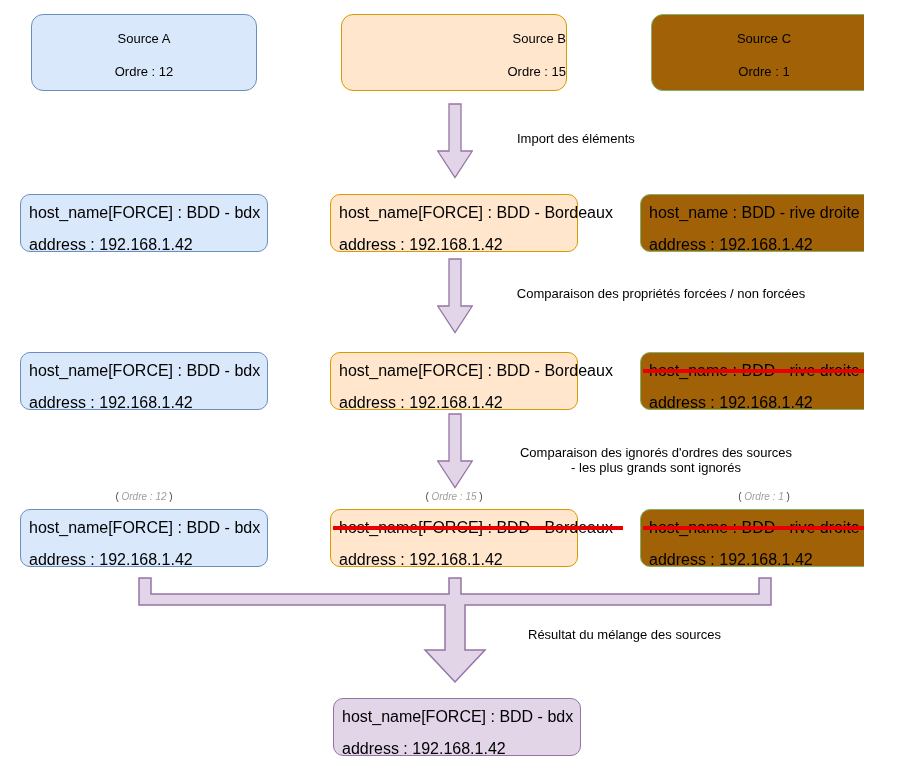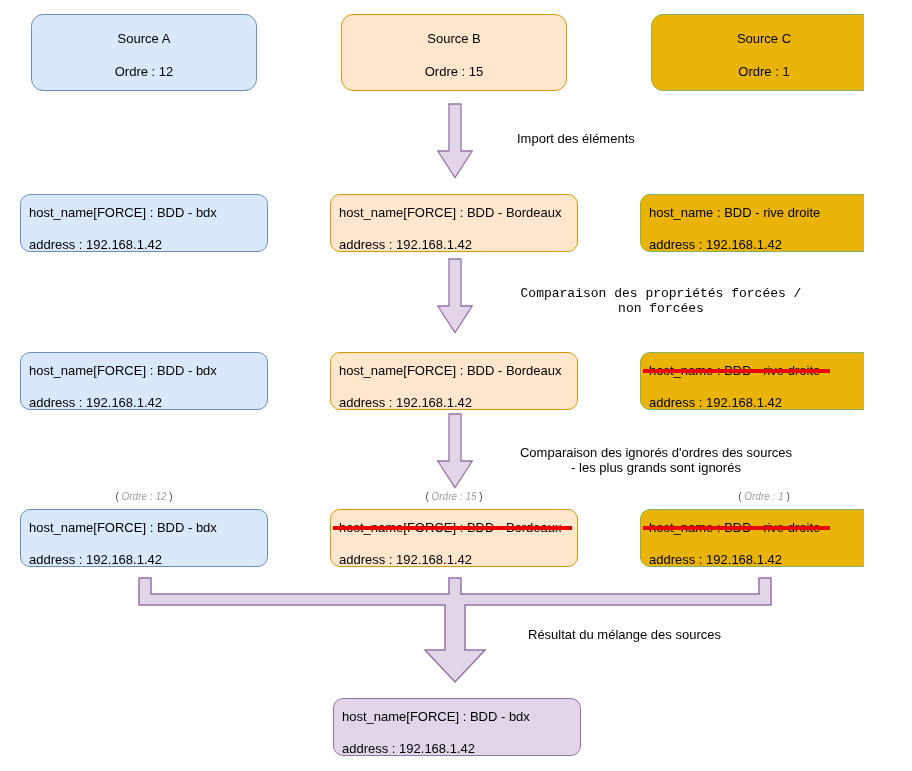--- a/index.html
+++ b/index.html
@@ -14,25 +14,25 @@
     width:226px;height:77px;border-radius:12px;border:1px solid;
     display:flex;flex-direction:column;align-items:center;
     padding-top:15px;box-sizing:border-box;gap:16px;
     font-size:13px;line-height:17px;
   }
   
   .prop-box{
     width:248px;height:58px;border-radius:10px;border:1px solid;
     display:flex;flex-direction:column;align-items:flex-start;
     padding:10px 0 0 8px;box-sizing:border-box;gap:16px;
-    font-size:13px;line-height:16px;
+    font-size:16px;line-height:16px;
   }
   .blue  {background:#dae8fc;border-color:#6c8ebf;}
   .orange{background:#ffe6cc;border-color:#d79b00;}
-  .green {background:#eab308;border-color:#82b366;}
+  .green {background:#a16207;border-color:#82b366;}
   .purple{background:#e1d5e7;border-color:#9673a6;}
 
   .prop-text{display:inline-block;position:relative;white-space:nowrap;}
   .struck::after{
     content:"";position:absolute;left:-6px;right:-10px;
     top:calc(50% - 2px);height:4px;background:#e80000;
   }
 
   
   .arrow-label{font-size:13px;line-height:15px;white-space:nowrap;margin-left:44px;}
@@ -47,21 +47,21 @@
 </style>
 </head>
 <body>
 
 <div id="canvas">
 
   <div class="abs src-box blue" style="left:31px;top:14px;">
     <span>Source A</span>
     <span>Ordre : 12</span>
   </div>
-  <div class="abs src-box orange" style="left:341px;top:14px;">
+  <div class="abs src-box orange" style="left:341px;top:14px;align-items:flex-end;">
     <span>Source B</span>
     <span>Ordre : 15</span>
   </div>
   <div class="abs src-box green" style="left:651px;top:14px;">
     <span>Source C</span>
     <span>Ordre : 1</span>
   </div>
 
   <svg class="abs" style="left:437px;top:103px;" width="36" height="76" viewBox="0 0 36 76">
     <path d="M12,1 L24,1 L24,48 L35.3,48 L18,74.5 L0.7,48 L12,48 Z" fill="#e1d5e7" stroke="#9673a6" stroke-width="1.3"></path>
@@ -77,21 +77,21 @@
     <span class="prop-text">address : 192.168.1.42</span>
   </div>
   <div class="abs prop-box green" style="left:640px;top:194px;">
     <span class="prop-text">host_name : BDD - rive droite</span>
     <span class="prop-text">address : 192.168.1.42</span>
   </div>
 
   <svg class="abs" style="left:437px;top:258px;" width="36" height="76" viewBox="0 0 36 76">
     <path d="M12,1 L24,1 L24,48 L35.3,48 L18,74.5 L0.7,48 L12,48 Z" fill="#e1d5e7" stroke="#9673a6" stroke-width="1.3"></path>
   </svg>
-  <div class="abs arrow-label centered" style="left:467px;top:286px;width:300px;font-family:Liberation Mono, monospace;">
+  <div class="abs arrow-label centered" style="left:467px;top:286px;width:300px;">
     <div>Comparaison des propriétés forcées / non forcées</div>
   </div>
 
   <div class="abs prop-box blue" style="left:20px;top:352px;">
     <span class="prop-text">host_name[FORCE] : BDD - bdx</span>
     <span class="prop-text">address : 192.168.1.42</span>
   </div>
   <div class="abs prop-box orange" style="left:330px;top:352px;">
     <span class="prop-text">host_name[FORCE] : BDD - Bordeaux</span>
     <span class="prop-text">address : 192.168.1.42</span>

